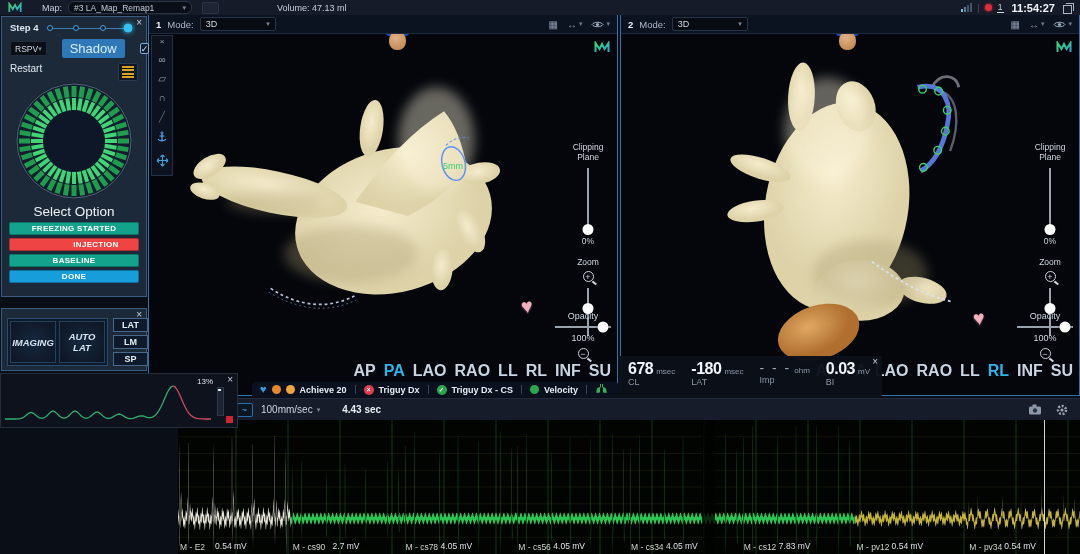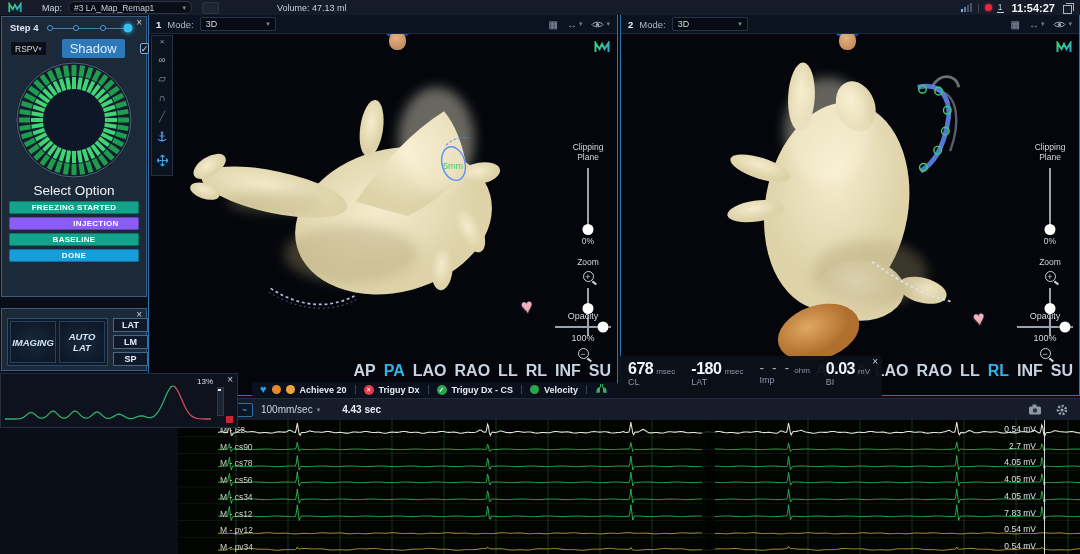--- a/index.html
+++ b/index.html
@@ -140,21 +140,21 @@
   .wico{width:15px;height:12px;border:1px solid #2e6fa8;border-radius:2px;background:#0c1522;color:#4da6ff;
         font-size:9px;display:flex;align-items:center;justify-content:center;margin-right:8px;}
   .speed-caret{font-size:7px;color:#7f8a9d;margin-left:4px;}
   .duration{margin-left:22px;color:#e8edf3;font-weight:bold;}
   .tb-right{margin-left:auto;display:flex;align-items:center;gap:14px;margin-right:12px;}
   .tb-right svg{cursor:pointer;}
 
   
   .ecg{position:absolute;left:178px;top:420px;width:902px;height:134px;background:#020402;z-index:3;}
   #ecg-grid{position:absolute;inset:0;}
-  #ecg-rows{position:absolute;inset:0;display:flex;flex-direction:column;padding-left:40px;}
+  #ecg-rows{position:absolute;inset:0;display:flex;}
   .ecg-row{flex:1;position:relative;}
   .ecg-row svg{position:absolute;inset:0;width:100%;height:100%;}
   .ecg-label{position:absolute;left:2px;bottom:2px;font-size:8.5px;color:#cdd5c8;}
   .ecg-value{position:absolute;right:44px;bottom:3px;font-size:8.5px;color:#dde2e8;}
   .ecg-gap{position:absolute;left:524px;top:0;bottom:0;width:13px;background:rgba(0,2,0,.8);z-index:2;}
   .ecg-cursor{position:absolute;left:866px;top:0;bottom:0;width:1px;background:#e8ecef;opacity:.9;z-index:2;cursor:ew-resize;}
 </style>
 </head>
 <body>
 
@@ -206,20 +206,29 @@
         <span class="sdot big" style="left:97%"></span>
       </span>
     </div>
     <div class="sp-row">
       <span class="vein-select">
         <span>RSPV</span>
         <span style="font-size:7px;color:#7f8a9d;">▾</span>
       </span>
       <span class="shadow-btn">Shadow</span>
       <span class="cb">✓</span>
+    </div>
+    <div class="restart-row">
+      <span class="restart">Restart</span>
+      <span class="hamburger">
+          <span class="hbar"></span>
+          <span class="hbar"></span>
+          <span class="hbar"></span>
+          <span class="hbar"></span>
+        </span>
     </div>
     <div id="gauge-wrap">
       <svg id="gauge" width="118" height="118" viewBox="0 0 118 118">
           <circle cx="59" cy="59" r="58" fill="#121e2e"></circle>
           <circle cx="59" cy="59" r="57" fill="none" stroke="#55657a" stroke-width="1"></circle>
           <line x1="103" y1="59" x2="114" y2="59" stroke="#1f9c4e" stroke-width="5"></line>
           <line x1="90" y1="59" x2="102" y2="59" stroke="#41d475" stroke-width="4"></line>
           <line x1="102.45828698618607" y1="65.88311646177016" x2="113.32285873273258" y2="67.6038955772127" stroke="#1f9c4e" stroke-width="5"></line>
           <line x1="89.61833855844927" y1="63.849468416247156" x2="101.47059864559093" y2="65.72668199672992" stroke="#41d475" stroke-width="4"></line>
           <line x1="100.84648671698676" y1="72.59674775249769" x2="111.30810839623345" y2="75.99593469062211" stroke="#1f9c4e" stroke-width="5"></line>
@@ -298,21 +307,21 @@
           <line x1="88.48275200514976" y1="49.420473174376625" x2="99.8954302006916" y2="45.71226924187725" stroke="#41d475" stroke-width="4"></line>
           <line x1="102.45828698618607" y1="52.11688353822983" x2="113.32285873273257" y2="50.39610442278729" stroke="#1f9c4e" stroke-width="5"></line>
           <line x1="89.61833855844927" y1="54.15053158375284" x2="101.47059864559091" y2="52.27331800327006" stroke="#41d475" stroke-width="4"></line>
           <circle cx="59" cy="59" r="30" fill="#0d1727"></circle>
         </svg>
     </div>
     <div class="select-option">Select Option</div>
     <div>
 
     <div class="ab" style="background: rgb(19, 162, 140);">FREEZING STARTED</div>
-        <div class="ab" style="background: #8b5cf6; padding-left: 44px;">INJECTION</div>
+        <div class="ab" style="background: #ef4444; padding-left: 44px;">INJECTION</div>
         <div class="ab" style="background: rgb(19, 162, 140);">BASELINE</div>
         <div class="ab" style="background: rgb(24, 157, 219);">DONE</div>
       </div>
   </div>
 
   <div class="panel" id="imaging-panel">
     <span class="close">×</span>
     <div class="ip-body">
       <span class="bigb-wrap">
 

